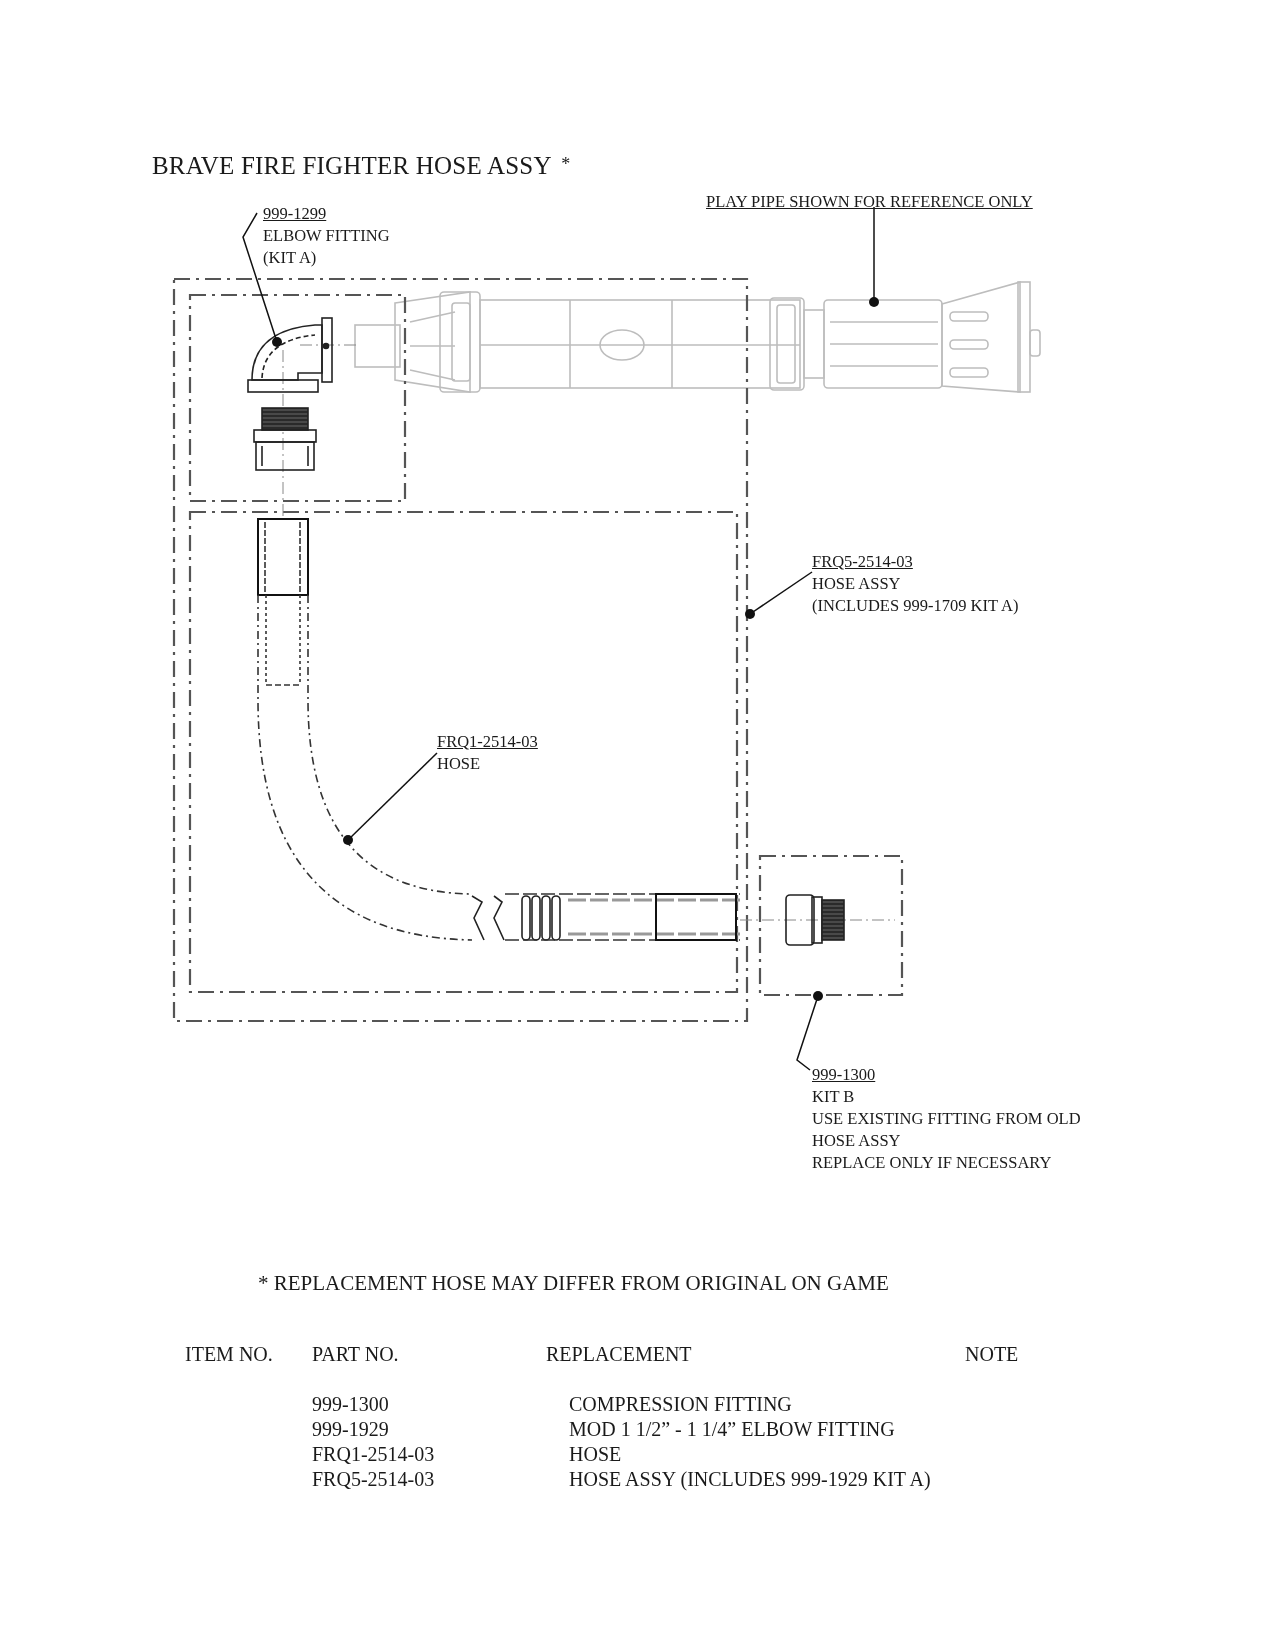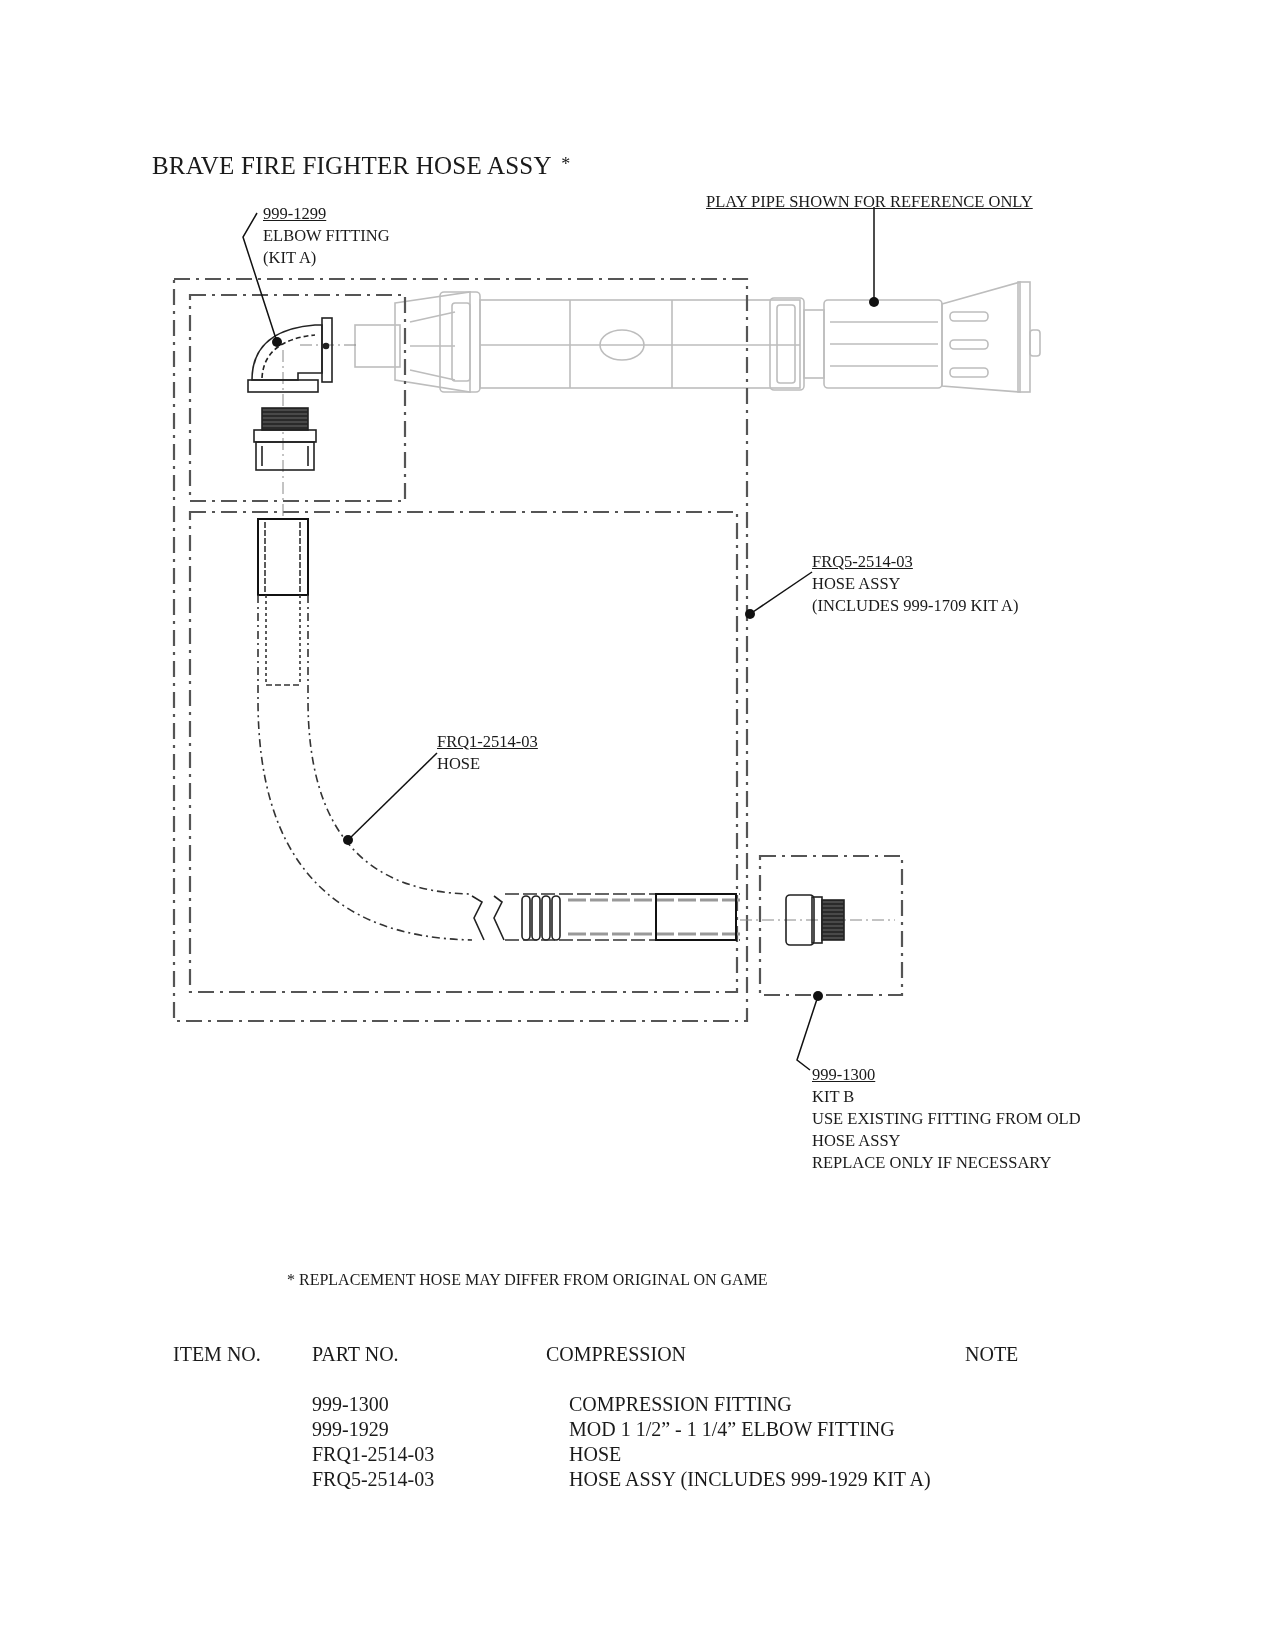--- a/index.html
+++ b/index.html
@@ -2,21 +2,21 @@
 <html><head>
 <meta charset="utf-8">
 <style>
   html, body { margin:0; padding:0; background:#ffffff; }
   body { width:1275px; height:1650px; position:relative; overflow:hidden;
          font-family:"Liberation Serif", "DejaVu Serif", serif; color:#1a1a1a; }
   .abs { position:absolute; white-space:nowrap; }
   .title { left:152px; top:116px; font-size:25px; letter-spacing:0.2px;margin-top:36px; }
   .callout { font-size:16.5px; line-height:22px; }
   .callout .pn { text-decoration:underline; }
-  .note { left:287px; top:1271px; font-size:16px; }
+  .note { left:258px; top:1271px; font-size:21px; }
   .th { font-size:20px; }
   .td { font-size:20px; line-height:25px; }
   svg#drawing { position:absolute; left:0; top:0; }
 </style>
 </head>
 <body>
 
 <div class="abs title">
   <span>BRAVE FIRE FIGHTER HOSE ASSY</span>
   <span style="font-size:18px;vertical-align:4px;margin-left:4px;">*</span>
@@ -158,23 +158,23 @@
   <div class="pn">999-1300</div>
   <div>KIT B</div>
   <div>USE EXISTING FITTING FROM OLD</div>
   <div>HOSE ASSY</div>
   <div>REPLACE ONLY IF NECESSARY</div>
 </div>
 
 <div class="abs note">*  REPLACEMENT HOSE MAY DIFFER FROM ORIGINAL ON GAME</div>
 
 <div>
-  <div class="abs th" style="left:173px;top:1343px;">ITEM NO.</div>
+  <div class="abs th" style="left:185px;top:1343px;">ITEM NO.</div>
   <div class="abs th" style="left:312px;top:1343px;">PART NO.</div>
-  <div class="abs th" style="left:546px;top:1343px;">COMPRESSION</div>
+  <div class="abs th" style="left:546px;top:1343px;">REPLACEMENT</div>
   <div class="abs th" style="left:943px;top:1343px;margin-left:22px;">NOTE</div>
 
   <div class="abs td" style="left:312px;top:1392px;">
     <div>999-1300</div>
     <div>999-1929</div>
     <div>FRQ1-2514-03</div>
     <div>FRQ5-2514-03</div>
   </div>
   <div class="abs td" style="left:546px;top:1392px;margin-left:23px;">
     <div>COMPRESSION FITTING</div>

